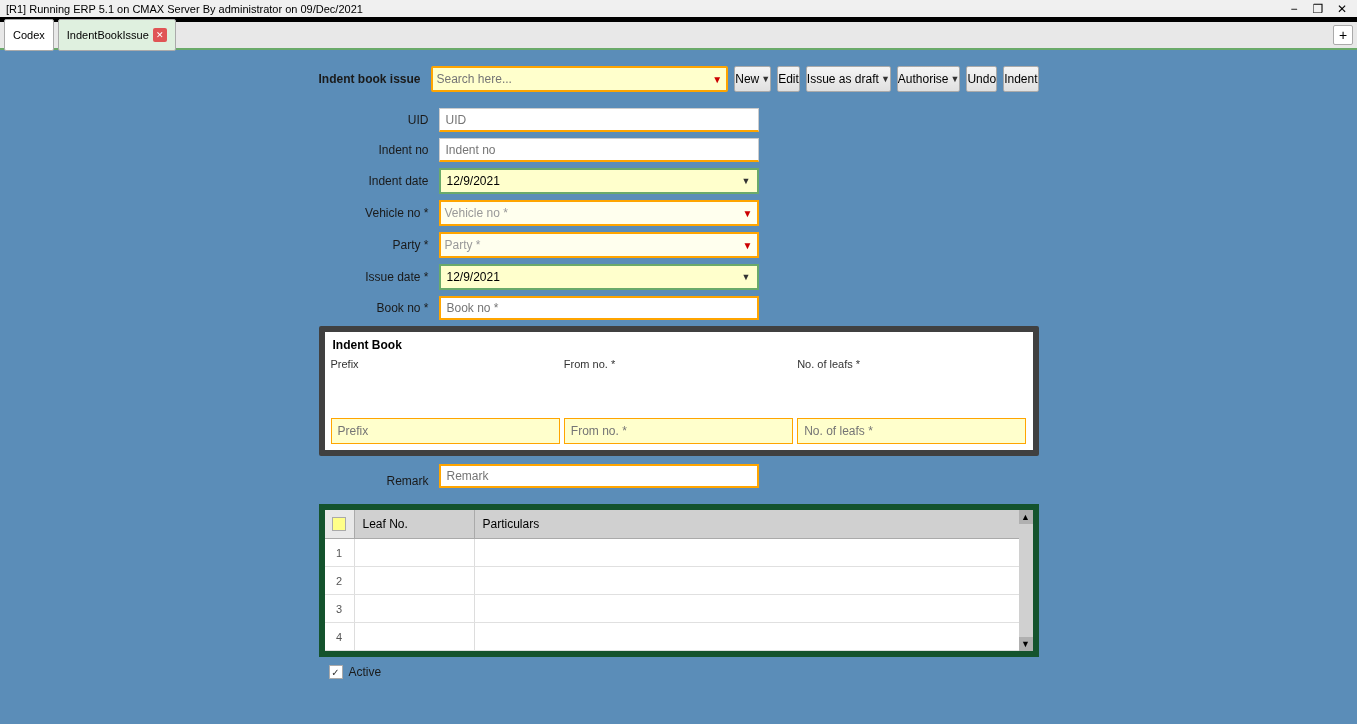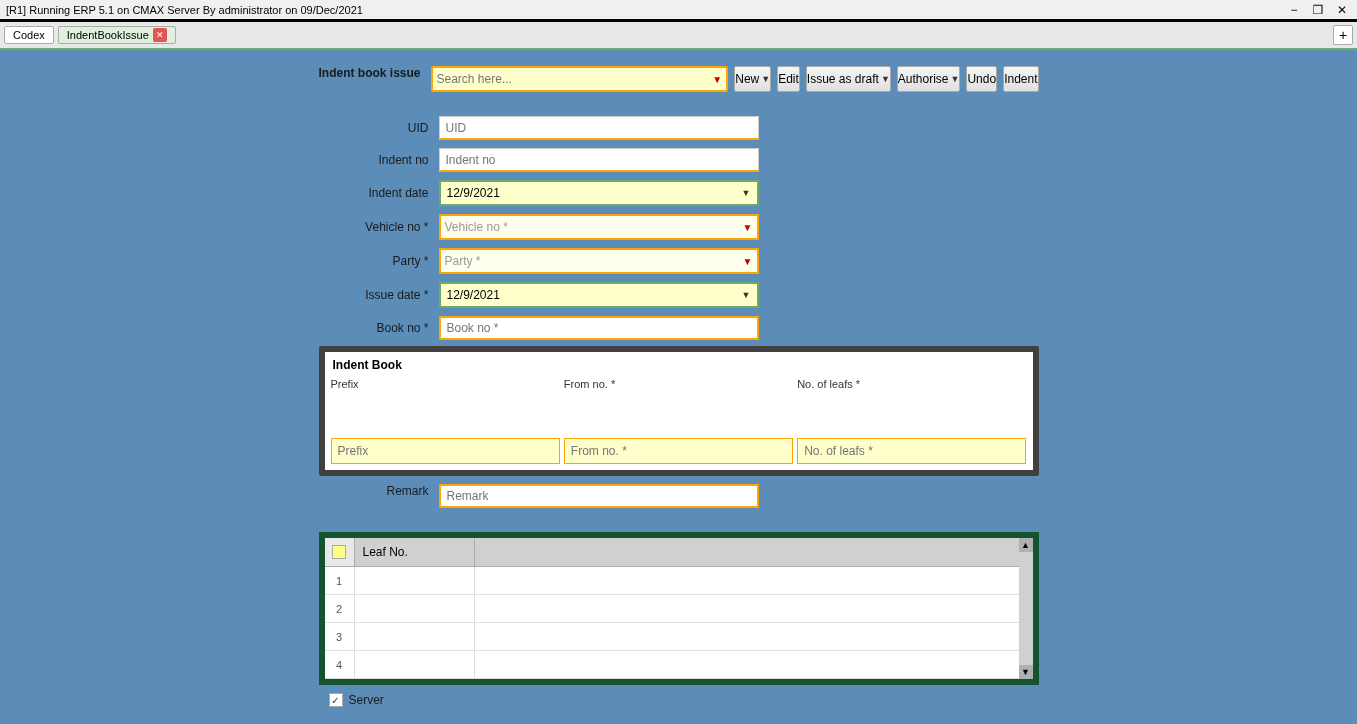--- a/index.html
+++ b/index.html
@@ -14,21 +14,21 @@
     }
 
     
     .title-bar {
       background: #f0f0f0;
       height: 22px;
       display: flex;
       align-items: center;
       justify-content: space-between;
       padding: 0 6px;
-      border-bottom: 3px solid #000000;
+      border-bottom: 5px solid #000000;
     }
     .title-bar-title {
       font-size: 11px;
       color: #000;
     }
     .title-bar-controls {
       display: flex;
       gap: 6px;
     }
     .title-bar-btn {
@@ -49,21 +49,21 @@
       height: 28px;
       display: flex;
       align-items: center;
       padding: 0 4px;
       border-bottom: 2px solid #6aaa6a;
       gap: 4px;
     }
     .tab {
       display: flex;
       align-items: center;
-      height: 18px;
+      height: 32px;
       padding: 0 8px;
       background: #fff;
       border: 1px solid #aaa;
       border-radius: 2px;
       font-size: 11px;
       cursor: pointer;
       gap: 4px;
     }
     .tab.active { background: #dff0df; }
     .tab-close {
@@ -98,21 +98,21 @@
     .main-content {
       padding: 16px 0;
       display: flex;
       flex-direction: column;
       align-items: center;
     }
 
     
     .toolbar {
       display: flex;
-      align-items: flex-start;
+      align-items: center;
       gap: 6px;
       margin-bottom: 16px;
       width: 720px;
     }
     .toolbar-label {
       font-size: 12px;
       font-weight: bold;
       color: #1a1a1a;
       margin-right: 4px;
       white-space: nowrap;
@@ -153,21 +153,20 @@
       white-space: nowrap;
     }
     .btn-arrow {
       font-size: 9px;
       color: #333;
     }
     .form-row {
       display: flex;
       align-items: center;
       margin-bottom: 6px;
-      margin-top: 8px;
     }
     .form-label {
       width: 120px;
       text-align: right;
       padding-right: 10px;
       font-size: 12px;
       color: #1a1a1a;
       flex-shrink: 0;
     }
     .form-input {
@@ -252,22 +251,22 @@
       background: #ffffcc;
       padding: 2px 6px;
       font-size: 12px;
       outline: none;
       color: #999;
     }
 
     
     .remark-row {
       display: flex;
-      align-items: flex-start;
-      margin-bottom: 24px;
+      align-items: flex-end;
+      margin-bottom: 16px;
     }
 
     
     .grid-container {
       width: 720px;
       border: 6px solid #14532d;
       background: #fff;
       overflow-y: auto;
       max-height: 180px;
       position: relative;
@@ -477,20 +476,21 @@
       <span class="form-label">Remark</span>
       <input class="form-input active-input" style="max-width: 320px; flex: 1 1 0%;" placeholder="Remark">
     </div>
 
     <div class="grid-container" style="position:relative;">
       <div class="grid-header">
         <div class="grid-header-check">
           <span style="width:14px;height:14px;background:#ffff88;display:inline-block;border:1px solid #aaa;"></span>
         </div>
         <div class="grid-col-leafno">Leaf No.</div>
+        <div class="grid-col-particulars">Particulars</div>
         <div style="width:14px;background:#d0d0d0;"></div>
       </div>
 
       <div>
 
         <div class="grid-row">
           <div class="grid-cell-num">1</div>
           <div class="grid-cell-leafno"></div>
           <div class="grid-cell-particulars"></div>
         </div>
@@ -518,17 +518,17 @@
         <div style="width:14px;height:14px;background:#b0b0b0;text-align:center;font-size:9px;line-height:14px;">▲</div>
         <div style="flex:1;"></div>
         <div style="width:14px;height:14px;background:#b0b0b0;text-align:center;font-size:9px;line-height:14px;">▼</div>
       </div>
     </div>
 
     <div class="active-row">
       <div class="active-checkbox">
         <span>✓</span>
       </div>
-      <span class="active-label">Server</span>
+      <span class="active-label">Active</span>
     </div>
 
   </div>
 </div>
 
 </body></html>

